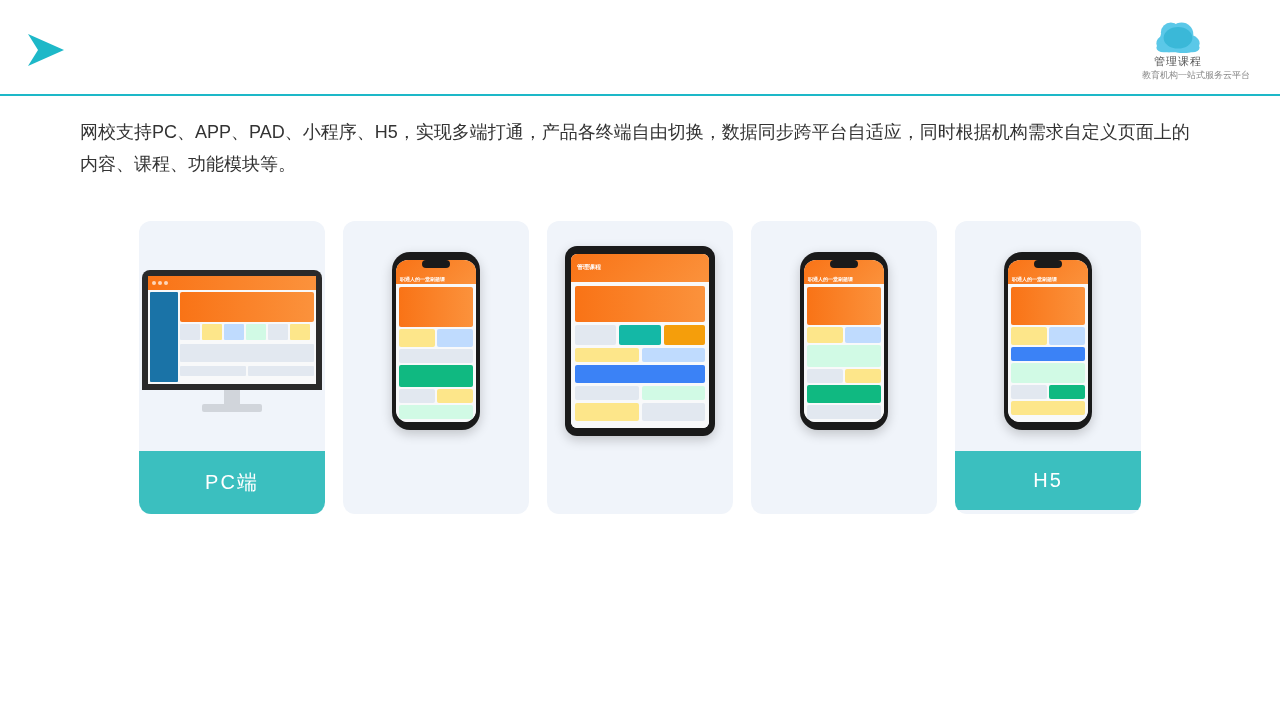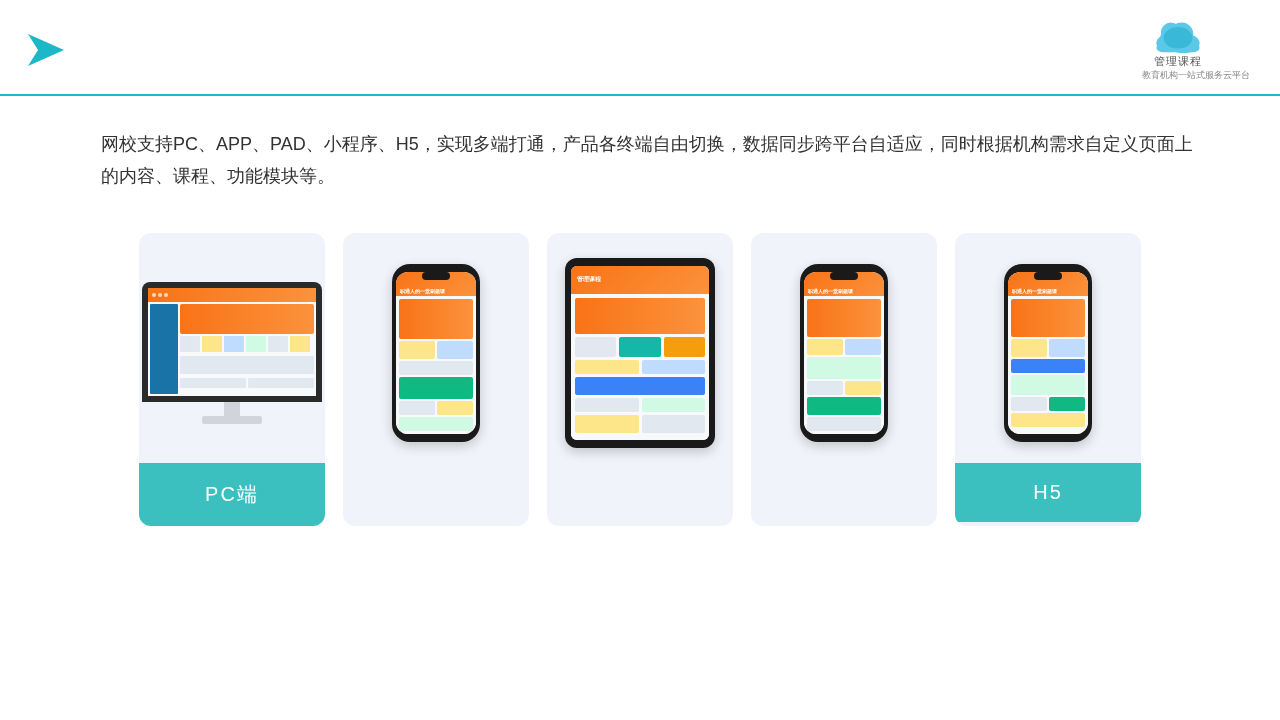--- a/index.html
+++ b/index.html
@@ -54,25 +54,24 @@
     }
     .brand-tagline {
       font-size: 9px;
       color: #888;
       white-space: nowrap;
       margin-left: 36px;
     }
 
     
     .description {
-      padding: 32px 80px 20px 80px;
+      padding: 20px 80px 20px 80px;
       font-size: 18px;
       color: #333;
       line-height: 1.8;
-      margin-left: 21px;
     }
 
     
     .cards-container {
       display: flex;
       gap: 18px;
       padding: 20px 60px 30px 60px;
       justify-content: center;
     }
 

